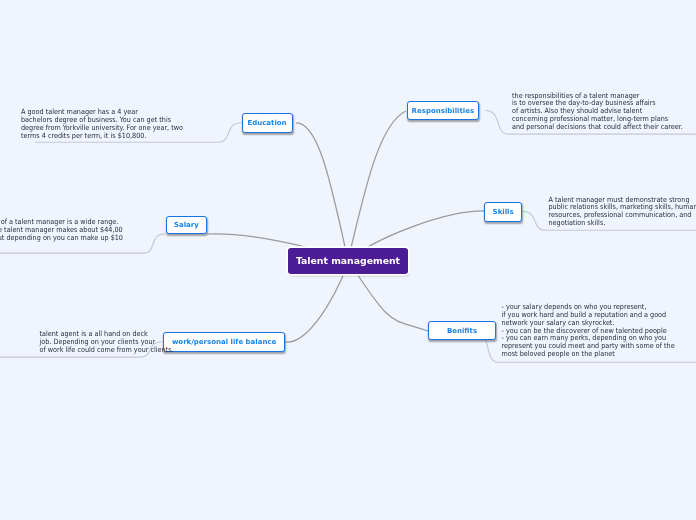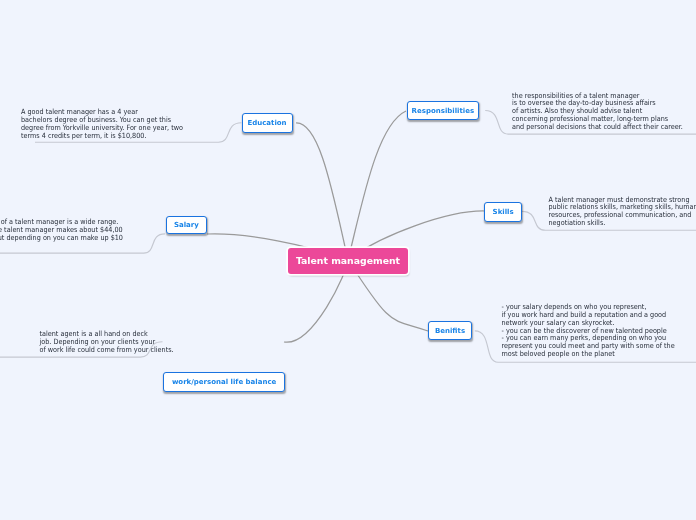--- a/index.html
+++ b/index.html
@@ -5,21 +5,21 @@
 <style>
   html,body{margin:0;padding:0;}
   body{width:696px;height:520px;background:#f0f4fd;
        font-family:"DejaVu Sans",sans-serif;overflow:hidden;}
   #stage{position:relative;width:696px;height:520px;overflow:hidden;transform:translateZ(0);}
   svg.links{position:absolute;left:0;top:0;width:696px;height:520px;pointer-events:none;}
   svg.links path.trunk{fill:none;stroke:#9a9a9a;stroke-width:1.25;}
   svg.links path.under{fill:none;stroke:#c5c8d1;stroke-width:1.15;}
   .node{position:absolute;box-sizing:border-box;display:flex;align-items:center;
         justify-content:center;white-space:nowrap;}
-  .root{background:#ec4899;color:#ffffff;font-weight:bold;font-size:9.3px;border-radius:3px;
+  .root{background:#4c1d95;color:#ffffff;font-weight:bold;font-size:9.3px;border-radius:3px;
         box-shadow:0 0 0 1.8px #ffffff, 1px 1.6px 2px rgba(0,0,0,.3);}
   .branch{background:#ffffff;color:#1884e8;font-weight:bold;font-size:7px;
           border:1.7px solid #1a73e0;border-radius:3px;
           box-shadow:0.8px 1.2px 1.6px rgba(0,0,0,.34);}
   .note{position:absolute;font-size:7.2px;font-stretch:condensed;line-height:7.85px;color:#272e3a;white-space:pre;}
 </style>
 </head>
 <body>
 
 <div id="stage">
@@ -37,24 +37,24 @@
     <path class="under" d="M704,362.2 L498,362.2 C483.6,362.2 492.4,330.9 474.8,330.9"></path>
     <path class="under" d="M35,142.2 L218.4,142.2 C232.7,142.2 224,122.7 241.4,122.7"></path>
     <path class="under" d="M-8,253.1 L143.6,253.1 C156.9,253.1 148.7,233.9 165,233.9"></path>
     <path class="under" d="M-8,357.1 L140.3,357.1 C154.1,357.1 145.6,341.7 162.5,341.7"></path>
   </svg>
 
   <div class="node root" style="left: 288px; top: 248px; width: 120px; height: 25.5px;">Talent management</div>
 
   <div class="node branch" style="left: 406.9px; top: 101.3px; width: 72px; height: 19.1px;">Responsibilities</div>
   <div class="node branch" style="left: 484.3px; top: 201.6px; width: 37.7px; height: 20.3px;">Skills</div>
-  <div class="node branch" style="left: 428px; top: 321.2px; width: 44px; height: 19px;">Benifits</div>
+  <div class="node branch" style="left: 428px; top: 321.2px; width: 68px; height: 19px;">Benifits</div>
   <div class="node branch" style="left: 241.5px; top: 113.1px; width: 51px; height: 20.1px;">Education</div>
   <div class="node branch" style="left: 165.6px; top: 216px; width: 41.6px; height: 18px;">Salary</div>
-  <div class="node branch" style="left: 163px; top: 332px; width: 122.2px; height: 19.7px; margin-top: 40px;">work/personal life balance</div>
+  <div class="node branch" style="left: 163px; top: 332px; width: 122.2px; height: 19.7px;">work/personal life balance</div>
 
   <div class="note" style="left: 512px; top: 91.5px;">the responsibilities of a talent manager
 is to oversee the day-to-day business affairs
 of artists. Also they should advise talent
 concerning professional matter, long-term plans
 and personal decisions that could affect their career.</div>
   <div class="note" style="left: 548.5px; top: 195.6px;">A talent manager must demonstrate strong
 public relations skills, marketing skills, human
 resources, professional communication, and
 negotiation skills.</div>

